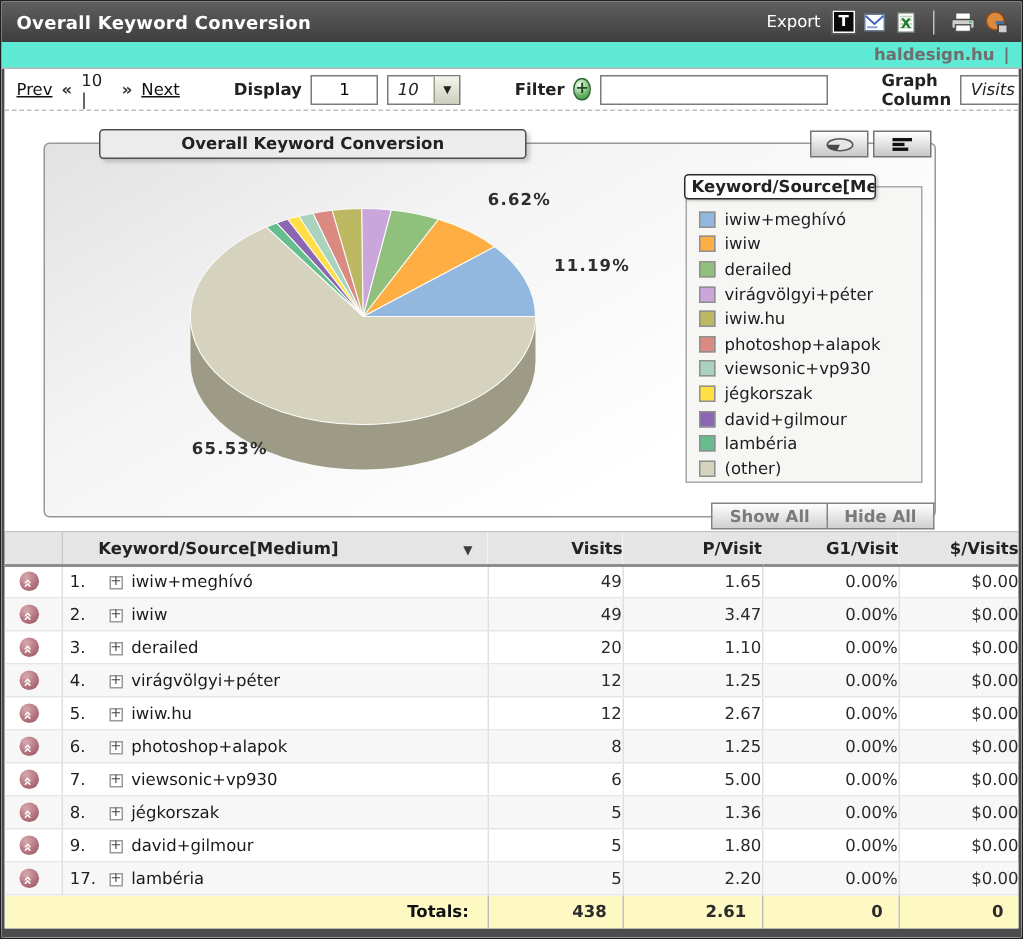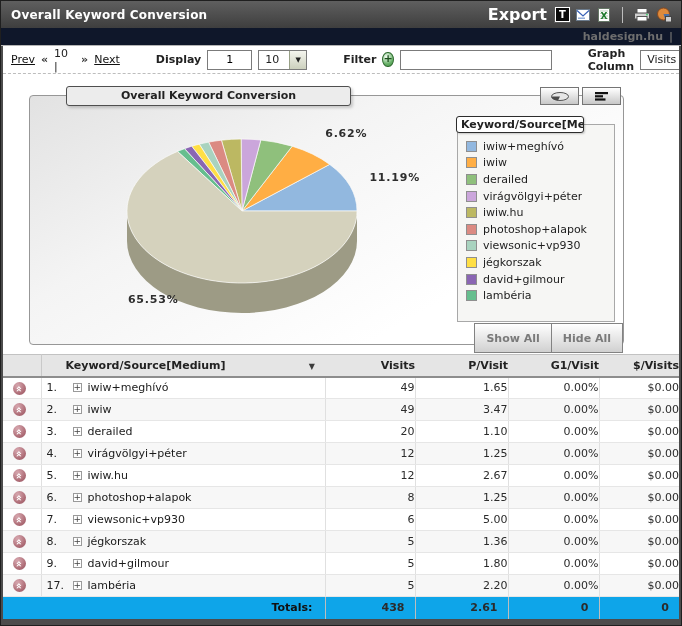--- a/index.html
+++ b/index.html
@@ -5,79 +5,79 @@
   html,body{margin:0;padding:0;background:#ffffff;}
   *{box-sizing:border-box;}
   body{font-family:"DejaVu Sans","Liberation Sans",sans-serif;font-size:11px;color:#222;}
 
   .window{width:682px;height:626px;border:1px solid #1f1f1f;background:#fff;overflow:hidden;}
 
   
   .titlebar{height:27px;background:linear-gradient(#5f5f5f,#3e3e3e);display:flex;align-items:center;justify-content:space-between;padding:0 8px 0 10px;}
   .titlebar .title{color:#fff;font-weight:bold;font-size:12px;letter-spacing:.2px;}
   .tb-right{display:flex;align-items:center;gap:5px;}
-  .tb-export{color:#fff;font-weight:bold;font-size:16px;margin-right:3px;}
+  .tb-export{color:#fff;font-weight:normal;font-size:11px;margin-right:3px;}
   .ic-t{display:inline-flex;width:15px;height:15px;background:#0a0a0a;color:#fff;font-weight:bold;font-size:10px;align-items:center;justify-content:center;border:1px solid #fff;outline:1px solid #5a5a5a;cursor:pointer;}
   .tb-ic{display:inline-flex;align-items:center;justify-content:center;cursor:pointer;}
   .tb-sep{width:1px;height:16px;background:#bdbdbd;margin:0 5px;}
 
   
-  .infobar{height:18px;background:#0f172a;border-bottom:1px solid #b5b5b5;display:flex;align-items:center;justify-content:flex-end;padding-right:8px;color:#6e6e6e;font-weight:bold;gap:6px;}
+  .infobar{height:18px;background:#5eead4;border-bottom:1px solid #b5b5b5;display:flex;align-items:center;justify-content:flex-end;padding-right:8px;color:#6e6e6e;font-weight:bold;gap:6px;}
 
   .frame{border-left:2px solid #4c4c4c;border-right:2px solid #4c4c4c;border-bottom:6px solid #4c4c4c;height:579px;background:#fff;overflow:hidden;}
 
   
   .toolbar{height:27px;display:flex;align-items:center;padding:0 8px;gap:6px;background:#fff;}
   .lnk{color:#111;text-decoration:underline;cursor:pointer;}
   .arrows{color:#333;font-weight:bold;cursor:pointer;}
   .range{color:#222;}
   .tlabel{font-weight:bold;margin-left:14px;padding-left:16px;}
   .tinput{height:20px;border:1px solid #7b7b7b;font-size:11px;font-family:inherit;padding:0 4px;}
   .page-input{width:45px;text-align:center;}
   .filter-input{width:152px;}
   .sel{display:inline-flex;height:20px;border:1px solid #7b7b7b;background:#fff;cursor:pointer;}
-  .sel-val{padding:2px 6px 0 6px;min-width:30px;}
+  .sel-val{padding:2px 6px 0 6px;min-width:30px;font-style:italic;}
   .sel-btn{width:17px;background:linear-gradient(#f4f5ee,#ccd0bd);border-left:1px solid #98a086;display:flex;align-items:center;justify-content:center;font-size:7px;color:#222;}
   .plus-ic{width:15px;height:15px;border-radius:50%;background:radial-gradient(circle at 35% 30%,#e9f8e9 8%,#6cb46c 60%,#3f8a3f);border:1px solid #2f6b2f;color:#1c4f1c;font-weight:bold;font-size:11px;line-height:12px;text-align:center;cursor:pointer;}
 
   
   .chart-section{height:281px;border-top:1px dashed #bdbdbd;position:relative;background:#fff;}
   .panel{position:relative;margin:21px 55px 0 26px;height:250px;border:1px solid #979797;border-radius:4px;background:linear-gradient(150deg,#e2e2e2 0%,#f4f4f4 35%,#ffffff 75%);}
   .panel-tab{position:absolute;top:-10px;left:36px;width:285px;height:20px;line-height:18px;background:#ececec;border:1px solid #4f4f4f;border-radius:3px;font-weight:bold;text-align:center;box-shadow:2px 2px 3px rgba(0,0,0,.18);}
   .chart-type-buttons{position:absolute;top:-9px;right:2px;display:flex;gap:3px;}
   .ct-btn{width:39px;height:18px;border:1px solid #757575;background:linear-gradient(#ffffff,#c7c7c7);display:flex;align-items:center;justify-content:center;cursor:pointer;}
   #pie-svg{position:absolute;left:12px;top:21px;}
   .legend-box{position:absolute;top:28px;right:8px;width:158px;height:198px;border:1px solid #a8a8a8;background:#f6f6f4;}
   .legend-tab{position:absolute;top:-9px;left:-2px;width:128px;height:17px;line-height:15px;background:#fff;border:1px solid #2c2c2c;border-radius:3px;font-weight:bold;padding:0 4px;white-space:nowrap;overflow:hidden;box-shadow:1px 1px 2px rgba(0,0,0,.2);}
   .legend-list{padding:13px 6px 4px 8px;}
   .legend-item{display:flex;align-items:center;gap:6px;height:16.6px;cursor:pointer;}
   .swatch{width:11px;height:11px;border:1px solid #8f8f8f;flex:0 0 auto;}
   .legend-label{white-space:nowrap;overflow:hidden;color:#1d1d1d;}
   .legend-actions{position:absolute;bottom:-9px;right:0;display:flex;}
-  .la-btn{height:30px;padding:1px 11px 0 11px;font-family:inherit;font-size:11px;font-weight:bold;color:#7a7a7a;background:linear-gradient(#ffffff,#d0d0d0);border:1px solid #828282;cursor:pointer;}
+  .la-btn{height:18px;padding:1px 11px 0 11px;font-family:inherit;font-size:11px;font-weight:bold;color:#7a7a7a;background:linear-gradient(#ffffff,#d0d0d0);border:1px solid #828282;cursor:pointer;}
   .la-btn + .la-btn{border-left:none;}
 
   
   table.data{width:100%;border-collapse:collapse;table-layout:fixed;border-top:1px solid #c2c2c2;}
   table.data th,table.data td{font-size:11px;padding:0;height:22px;overflow:hidden;white-space:nowrap;}
   thead th{background:#e5e5e5;border-bottom:2px solid #8d8d8d;font-weight:bold;text-align:right;padding-right:10px;}
   thead th.h-icon{border-right:1px solid #c9c9c9;}
   thead th.h-kw{text-align:left;padding-left:24px;padding-right:4px;cursor:pointer;}
   .sort-ic{float:right;color:#3c3c3c;font-size:8px;margin:3px 6px 0 0;}
   tbody td{border-bottom:1px solid #e6e6e6;}
   tbody tr:nth-child(even) td{background:#f7f7f7;}
   td.c-icon{border-right:1px solid #e0e0e0;}
   td.c-num,tfoot td.c-num{text-align:right;padding-right:10px;border-left:1px solid #e0e0e0;color:#2b2b2b;}
   td.c-dollar{padding-right:6px;}
   .rank{display:inline-block;width:13px;height:13px;margin:0 0 0 10px;border-radius:50%;background:radial-gradient(circle at 35% 28%,#d2a0a8 10%,#ad6b75 65%,#955561);color:#fff;text-align:center;vertical-align:middle;cursor:pointer;}
   .rank i{display:inline-block;font-style:normal;font-weight:bold;font-size:10px;line-height:12px;transform:rotate(-90deg);}
   .row-num{display:inline-block;width:26px;margin-left:5px;color:#222;}
   .expand{display:inline-block;width:9px;height:9px;border:1px solid #9a9a9a;background:#fff;color:#444;font-size:9px;line-height:7px;text-align:center;margin-right:6px;cursor:pointer;vertical-align:1px;}
   .kw{color:#1a1a1a;}
-  tfoot td{background:#0ea5e9;border-top:1px solid #a5a5a5;font-weight:bold;height:24px;color:#111;}
+  tfoot td{background:#fef9c3;border-top:1px solid #a5a5a5;font-weight:bold;height:24px;color:#111;}
   tfoot td.t-label{text-align:right;padding-right:12px;}
   tfoot td.c-num{border-left:1px solid #bdbdbd;}
 </style>
 </head>
 <body>
 
 <div class="window">
 
   <div class="titlebar">
     <span class="title">Overall Keyword Conversion</span>
@@ -221,20 +221,24 @@
                 <span class="swatch" style="background: rgb(255, 223, 68);"></span>
                 <span class="legend-label">jégkorszak</span>
               </div>
               <div class="legend-item">
                 <span class="swatch" style="background: rgb(138, 102, 179);"></span>
                 <span class="legend-label">david+gilmour</span>
               </div>
               <div class="legend-item">
                 <span class="swatch" style="background: rgb(102, 190, 142);"></span>
                 <span class="legend-label">lambéria</span>
+              </div>
+              <div class="legend-item">
+                <span class="swatch" style="background: rgb(213, 210, 189);"></span>
+                <span class="legend-label">(other)</span>
               </div>
             </div>
         </div>
 
         <div class="legend-actions">
           <button class="la-btn">Show All</button>
           <button class="la-btn">Hide All</button>
         </div>
       </div>
     </div>

